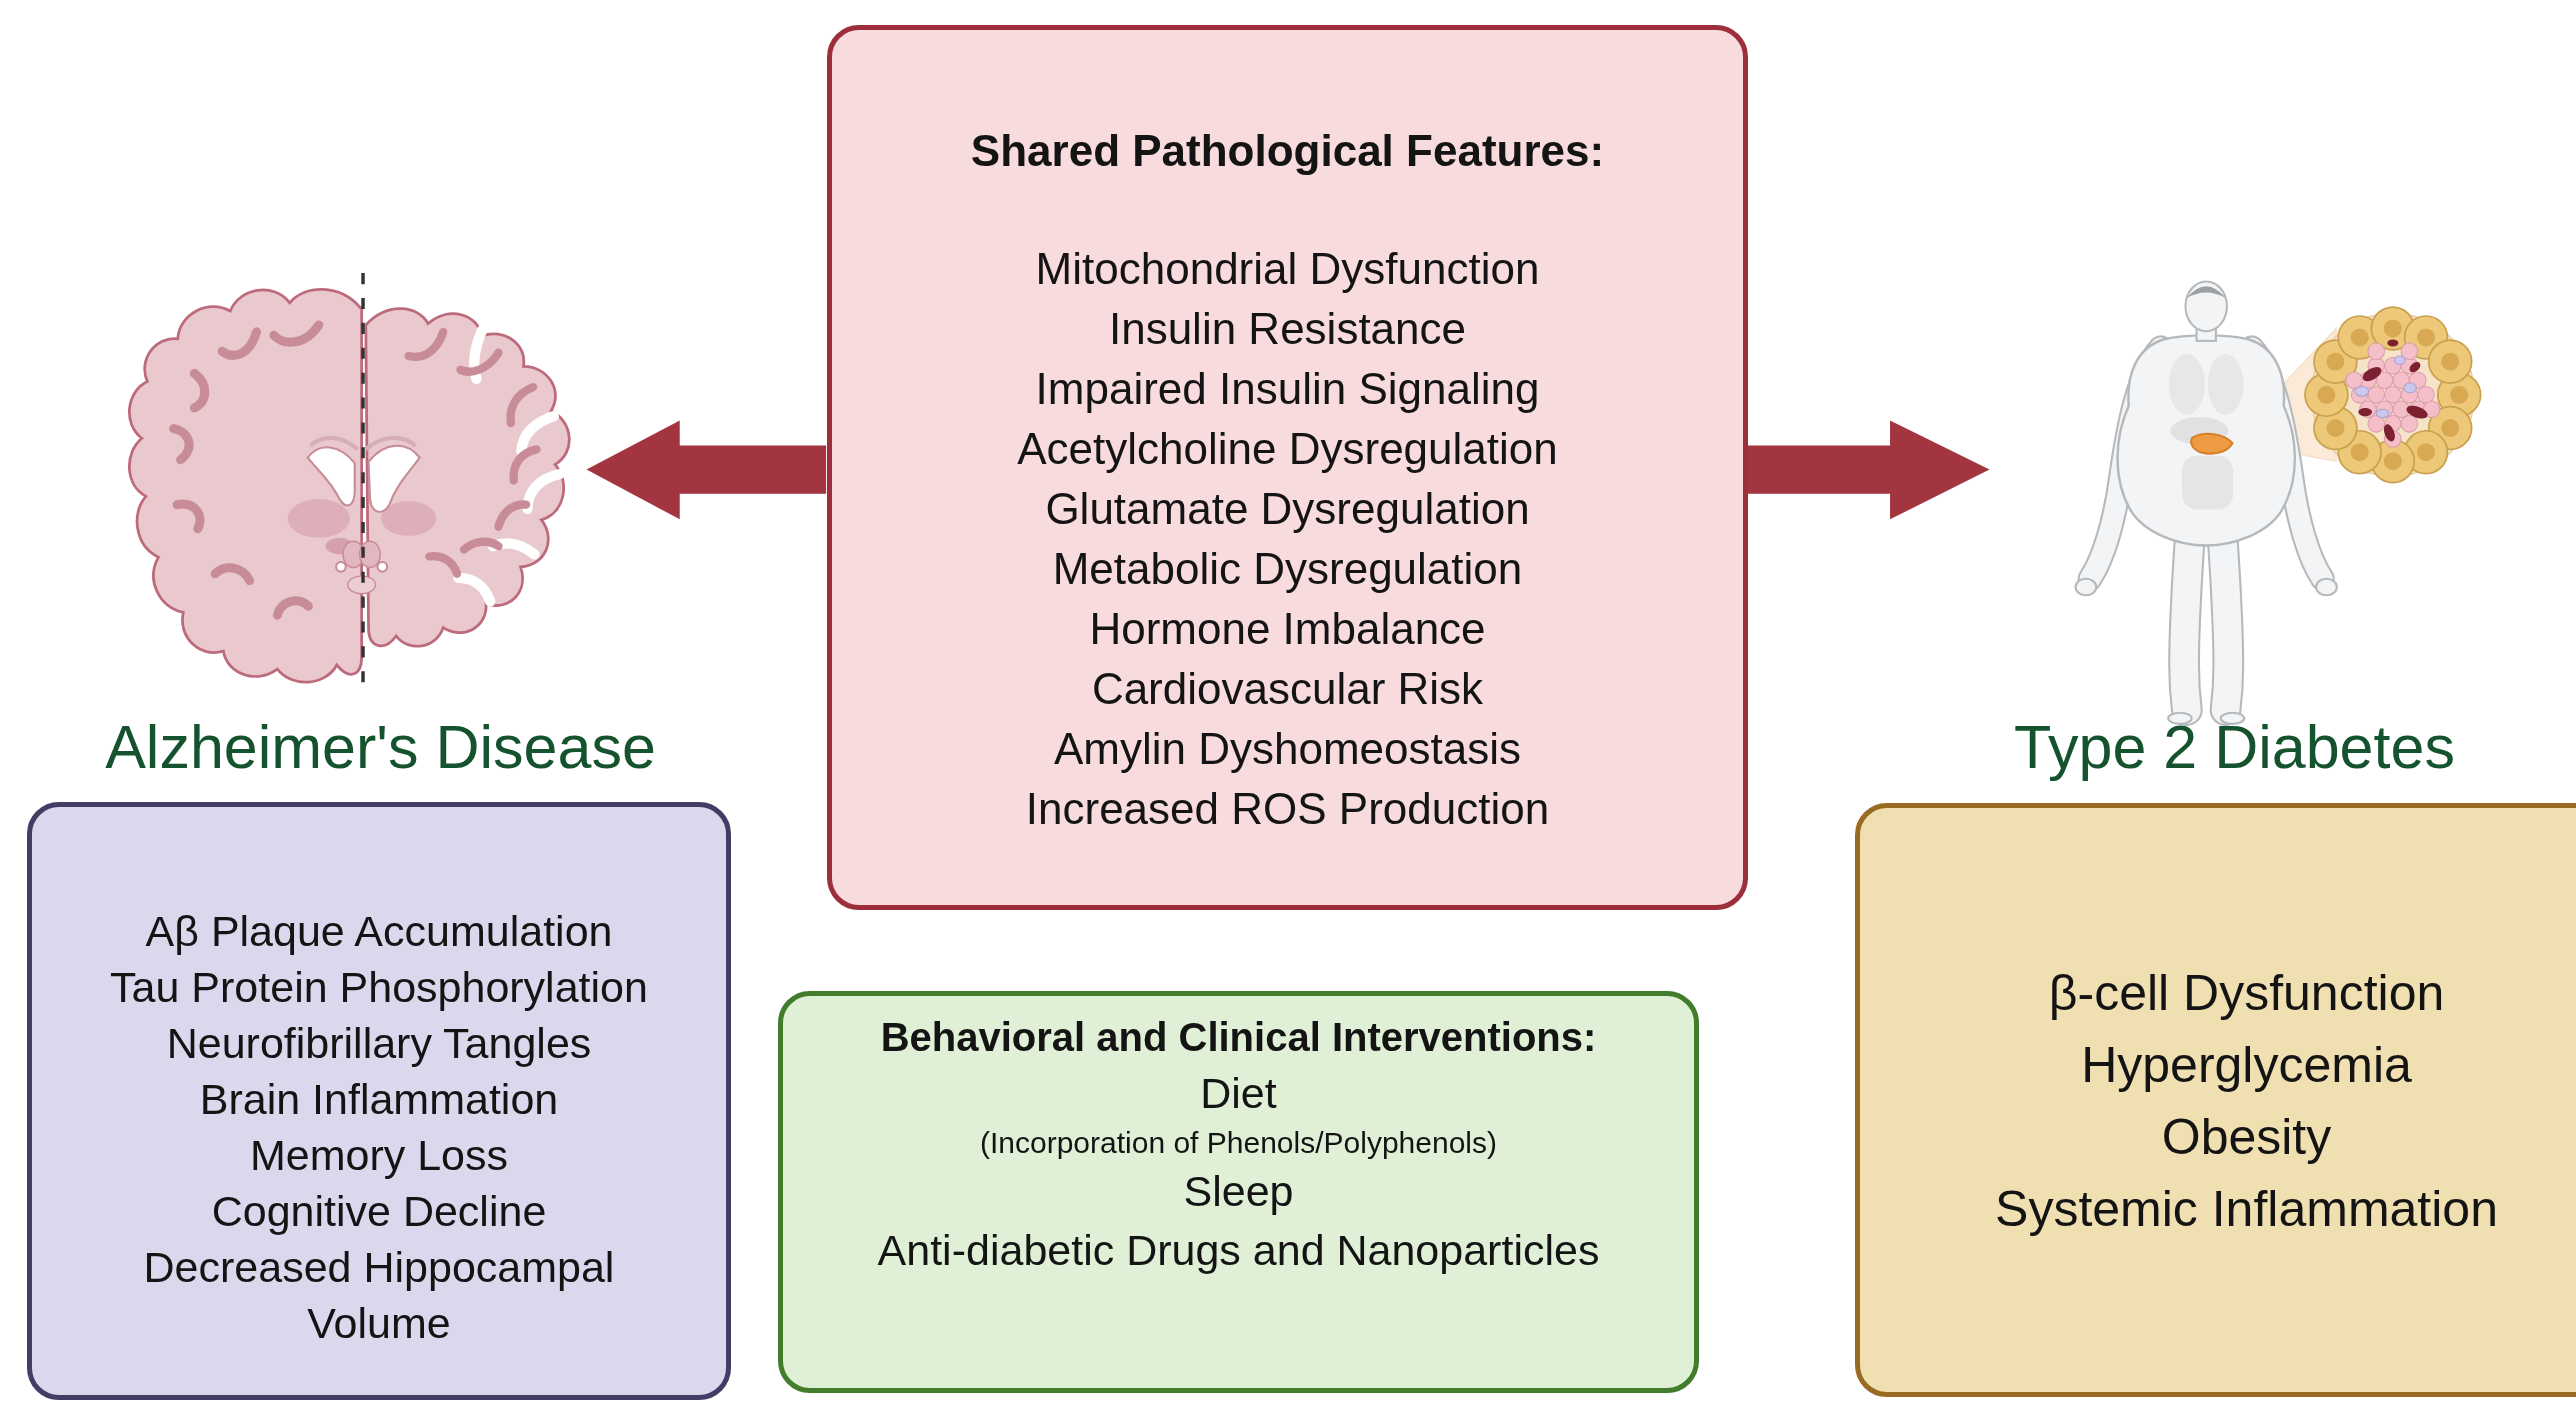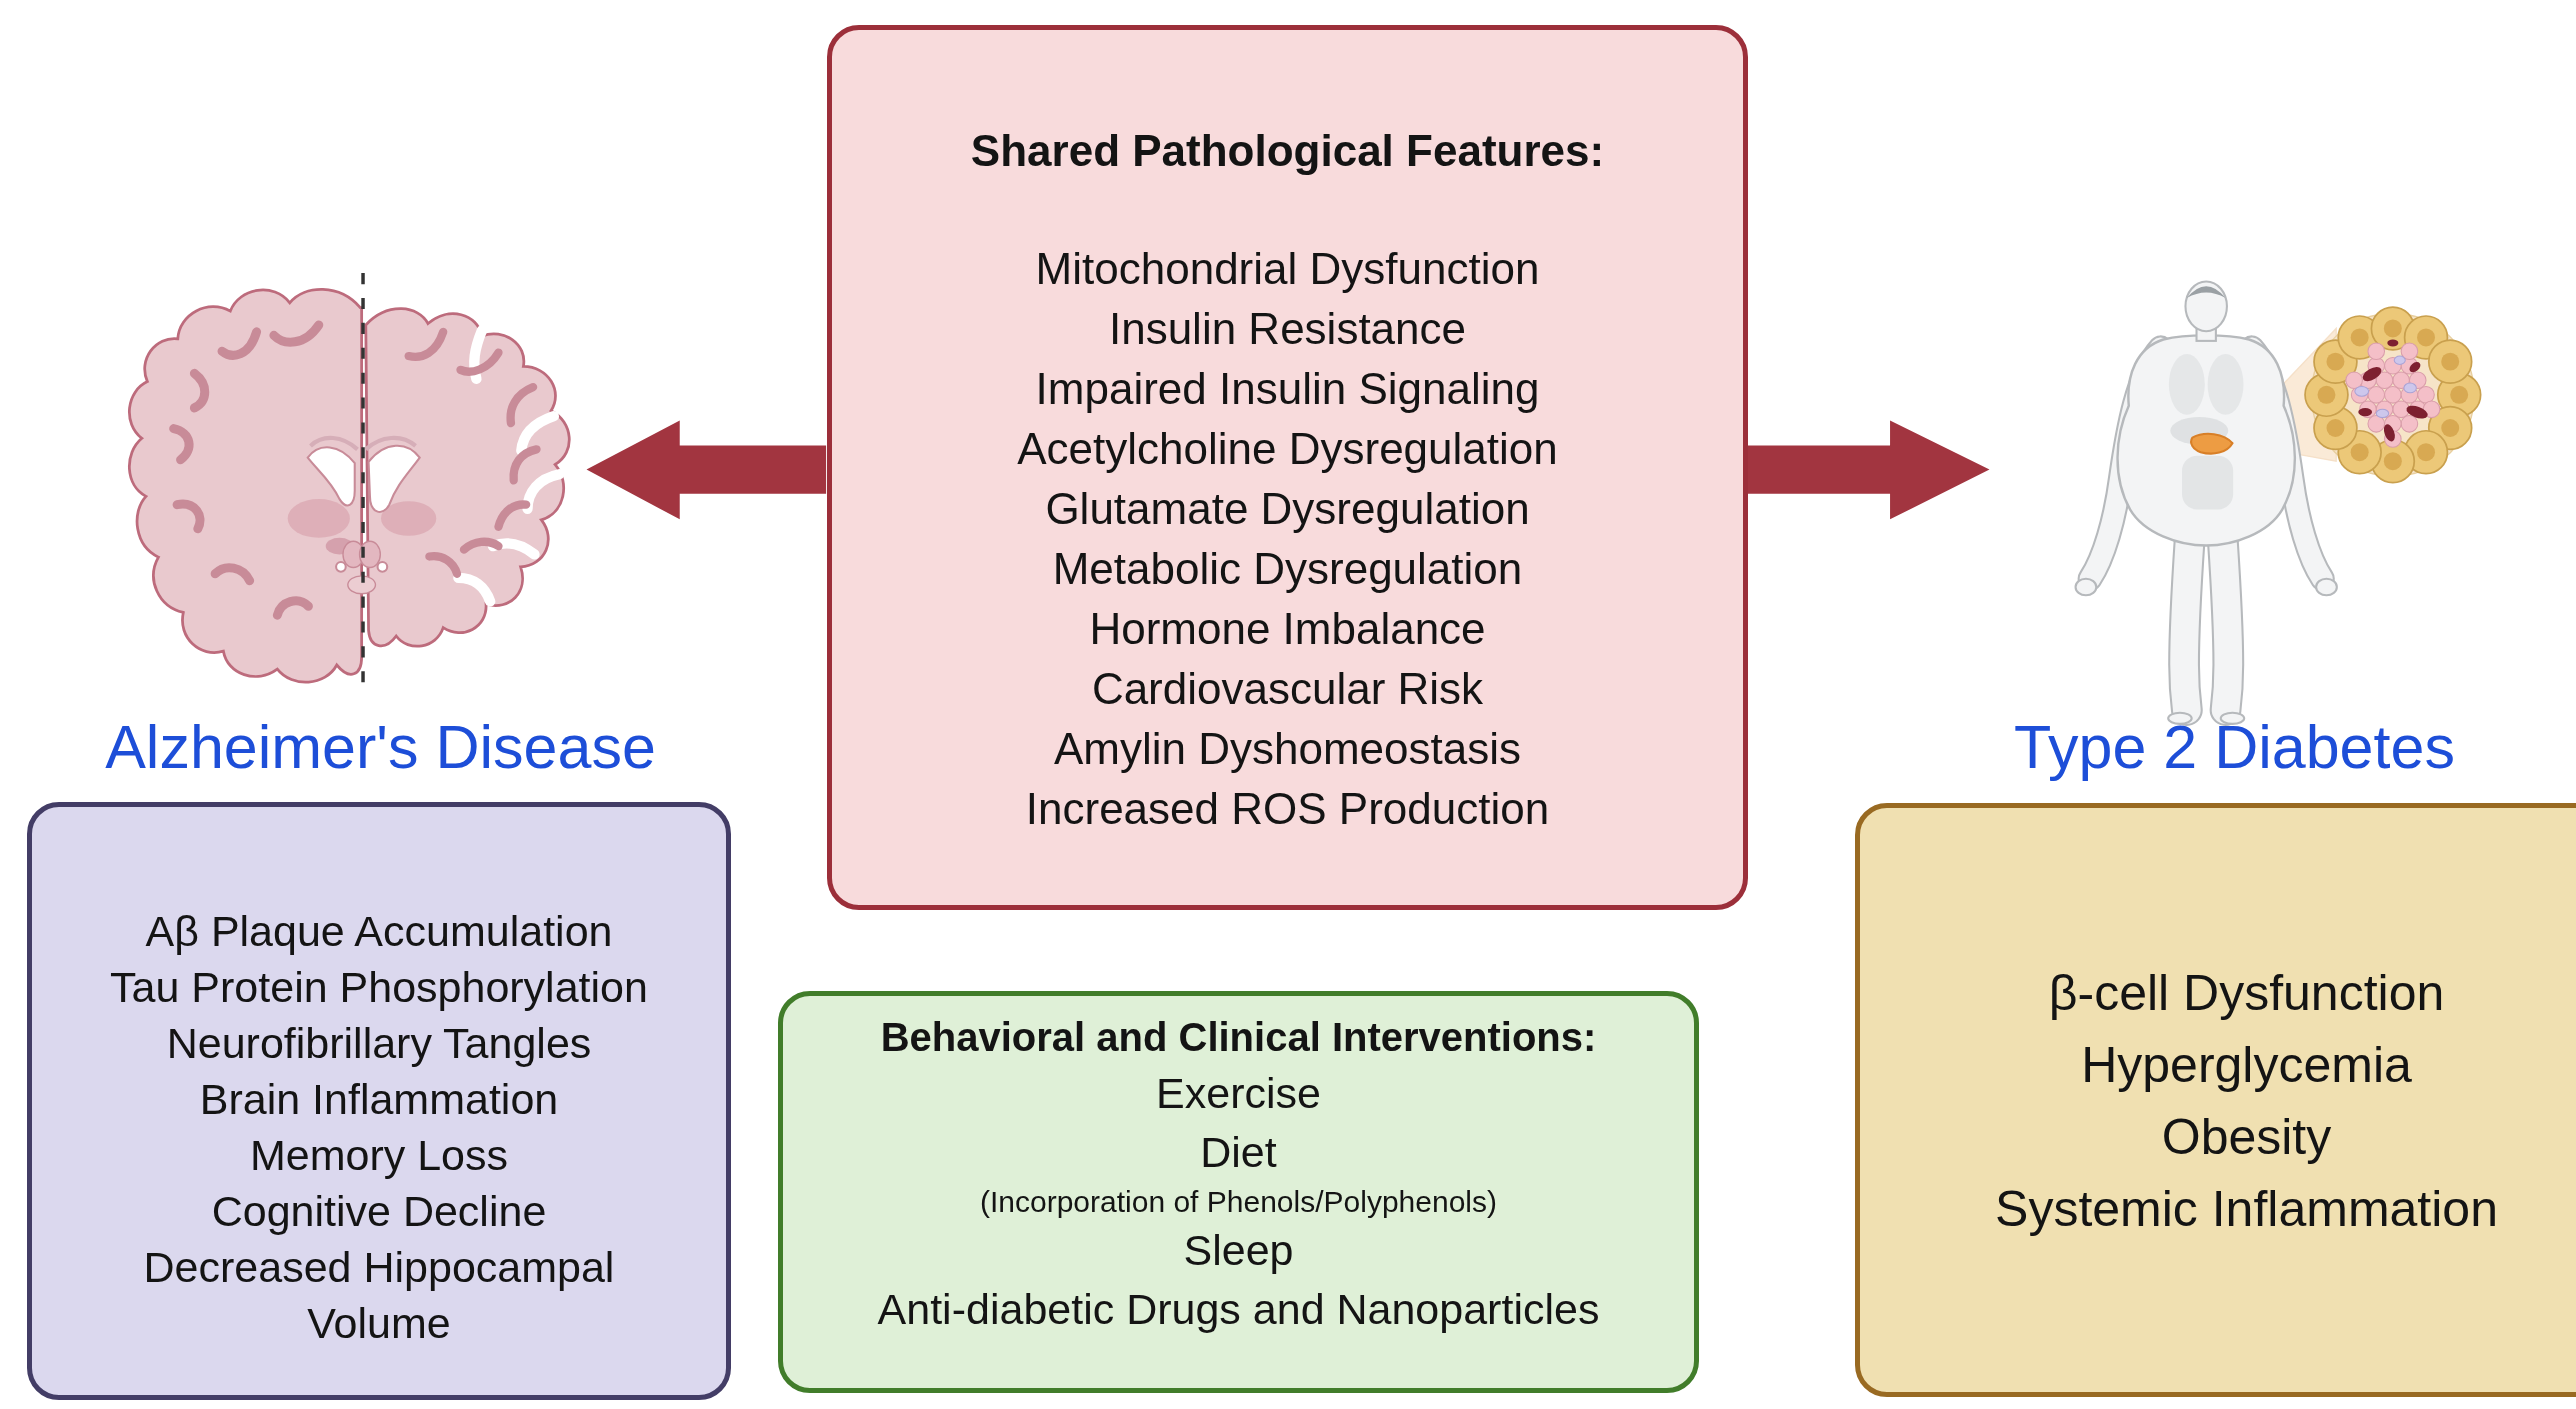--- a/index.html
+++ b/index.html
@@ -25,21 +25,21 @@
     background:var(--purple_fill,#DBD8EE);border:5.5px solid var(--purple_border,#433D66);
     padding-top:96px;}
   .purple-item{font-size:43px;line-height:56px;}
   .wrap-narrow{max-width:553px;margin:0 auto;}
 
   .tan-box{left:1855px;top:803px;width:783px;height:594px;
     background:var(--tan_fill,#F0E0B1);border:5.5px solid var(--tan_border,#996A22);
     padding-top:149px;}
   .tan-item{font-size:50px;line-height:72px;}
 
-  .side-label{position:absolute;width:623px;text-align:center;font-size:61px;line-height:66px;color:#1d4ed8;}
+  .side-label{position:absolute;width:623px;text-align:center;font-size:61px;line-height:66px;color:#14532d;}
   .alz-label{left:69px;top:714px;}
   .t2d-label{left:1923px;top:714px;}
 
   .abs{position:absolute;}
 </style>
 </head>
 <body>
 
 <div class="canvas">
 
@@ -232,21 +232,20 @@
       <div class="pink-item">Metabolic Dysregulation</div>
       <div class="pink-item">Hormone Imbalance</div>
       <div class="pink-item">Cardiovascular Risk</div>
       <div class="pink-item">Amylin Dyshomeostasis</div>
       <div class="pink-item">Increased ROS Production</div>
     </div>
   </div>
 
   <div class="box green-box">
     <div class="green-title">Behavioral and Clinical Interventions:</div>
-    <div class="green-item">Exercise</div>
     <div class="green-item">Diet</div>
     <div class="green-note">(Incorporation of Phenols/Polyphenols)</div>
     <div class="green-item">Sleep</div>
     <div class="green-item">Anti-diabetic Drugs and Nanoparticles</div>
   </div>
 
   <div class="box purple-box">
     <div class="purple-item">Aβ Plaque Accumulation</div>
     <div class="purple-item">Tau Protein Phosphorylation</div>
     <div class="purple-item">Neurofibrillary Tangles</div>

